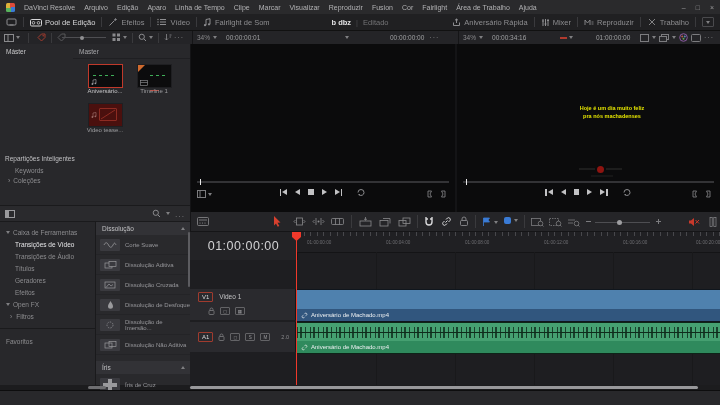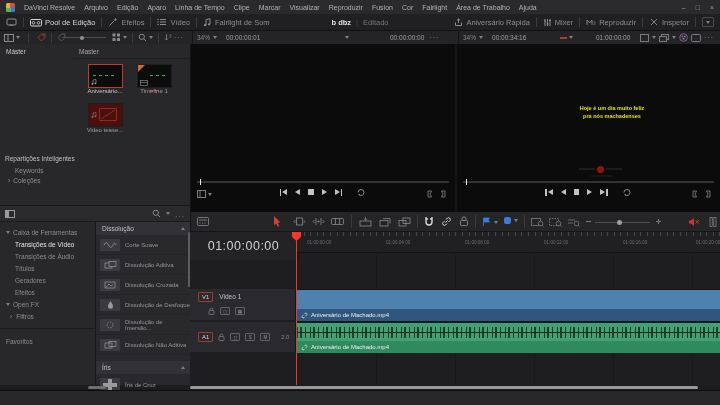--- a/index.html
+++ b/index.html
@@ -161,21 +161,21 @@
         <line x1="7.5" y1="4" x2="9.5" y2="4" stroke="#8d8d90" stroke-width=".8"></line>
         <line x1="7.5" y1="6" x2="9.5" y2="6" stroke="#8d8d90" stroke-width=".8"></line>
       </svg>
     <span>Reproduzir</span>
   </span>
   <span class="vsep"></span>
   <span class="tbtn">
     <svg width="10" height="10" viewBox="0 0 10 10">
         <path d="M2 2l3 3M8 2 5 5M2 8l3-3M8 8 5 5" stroke="#8d8d90" stroke-width=".9" fill="none"></path>
       </svg>
-    <span>Inspetor</span>
+    <span>Trabalho</span>
   </span>
   <span class="vsep"></span>
   <span style="border:1px solid #4a4a4d;border-radius:1px;width:10px;height:8px;display:flex;align-items:center;justify-content:center">
       <span class="chev"></span>
     </span>
 </div>
 <div id="proj-title">
   <b style="color:#e2e2e4">b dbz</b>
   <span style="color:#4a4a4d">|</span>
   <span style="color:#737376">Editado</span>

